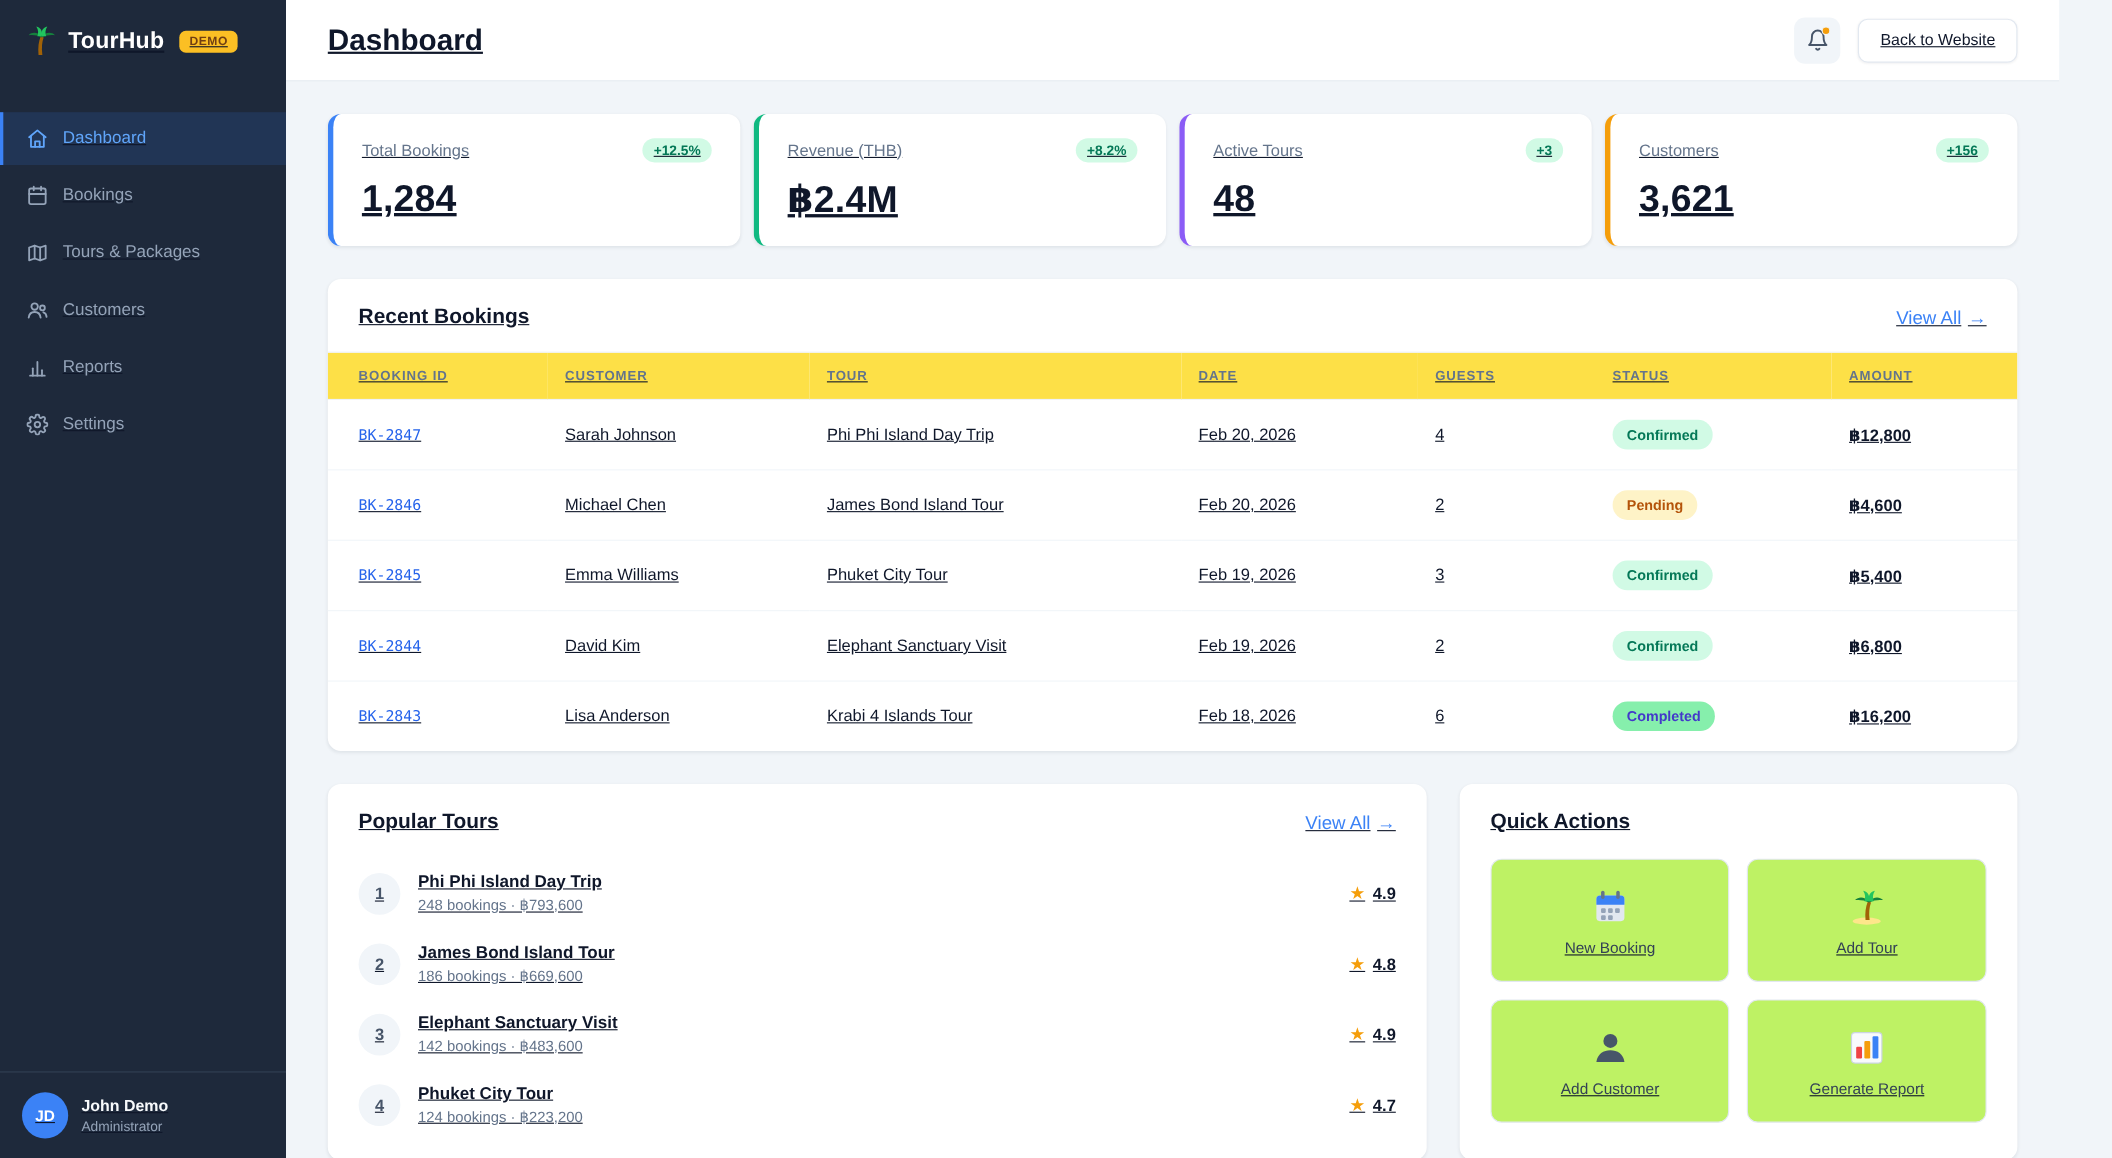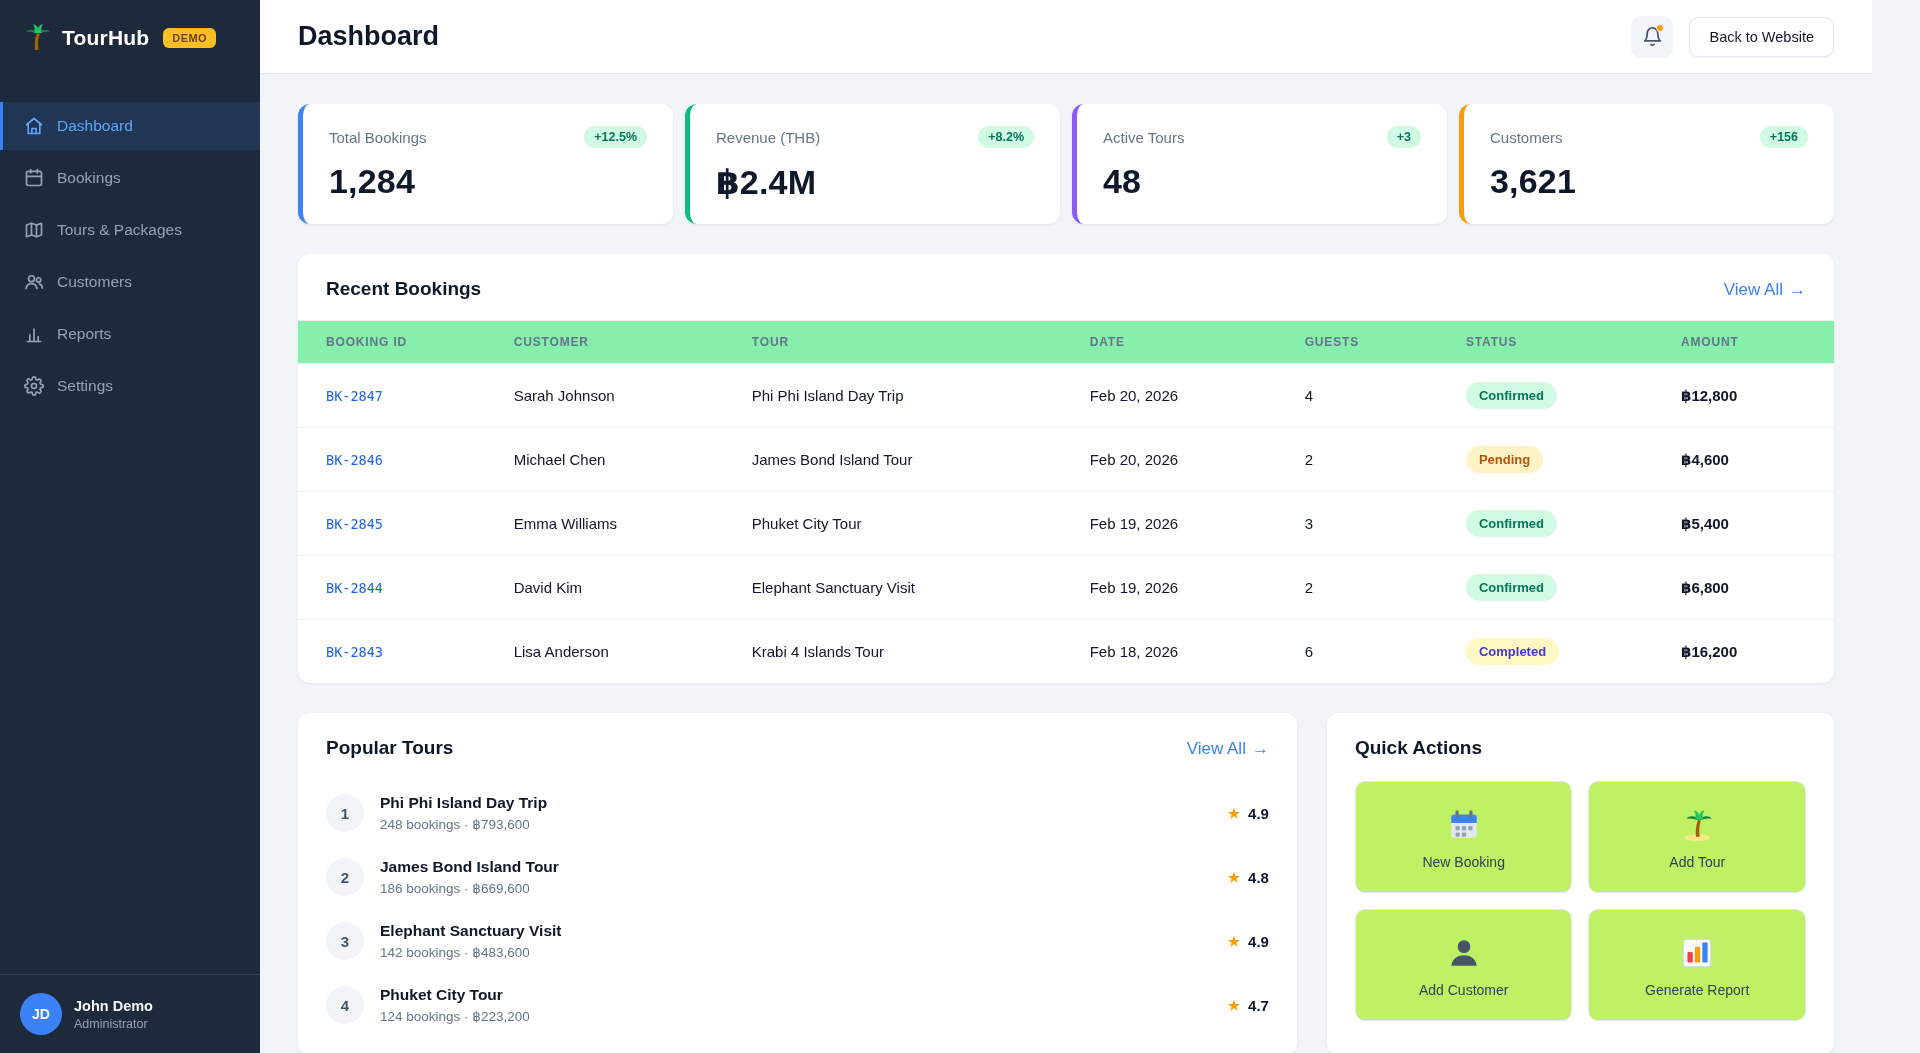--- a/index.html
+++ b/index.html
@@ -1,21 +1,21 @@
 <!DOCTYPE html>
 <html><head>
 <meta charset="utf-8">
 <style>
   * { margin:0; padding:0; box-sizing:border-box; }
   html,body { width:1920px; height:1053px; overflow:hidden; }
   body {
     font-family:"Liberation Sans","DejaVu Sans",sans-serif;
     background:#f1f5f9; color:#0f172a;
   }
-  .app { display:flex; width:1872px; height:1053px; }
+  .app { display:flex; width:1872px; height:1053px;text-decoration:underline; }
 
   
   .sidebar {
     width:260px; min-width:260px; height:100%;
     background:#1e293b; display:flex; flex-direction:column;
   }
   .brand { display:flex; align-items:center; gap:10px; padding:22px 20px; }
   .brand-logo { width:32px; height:32px; flex:0 0 auto; }
   .brand-name { color:#ffffff; font-size:21px; font-weight:700; letter-spacing:.2px; }
   .brand-badge {
@@ -105,38 +105,38 @@
   .view-all {
     color:#3b82f6; font-size:17px; font-weight:500; text-decoration:none;
     display:flex; align-items:center; gap:6px; cursor:pointer;
   }
 
   
   .recent-card { margin-bottom:30px; }
   table { width:100%; border-collapse:collapse; }
   thead th {
     text-align:left; font-size:12px; font-weight:700; letter-spacing:.07em;
-    color:#64748b; text-transform:uppercase; background:#86efac;
+    color:#64748b; text-transform:uppercase; background:#fde047;
     padding:14px 16px; border-top:1px solid #eef2f7; border-bottom:1px solid #eef2f7;
   }
   thead th:first-child, tbody td:first-child { padding-left:28px; }
   thead th:last-child, tbody td:last-child { padding-right:28px; }
   tbody td { padding:18px 16px; font-size:15px; color:#0f172a; border-bottom:1px solid #f1f5f9; }
   tbody tr:last-child td { border-bottom:none; }
   .booking-id {
     font-family:"DejaVu Sans Mono","Liberation Mono",monospace;
     color:#2563eb; font-size:13.5px; text-decoration:none; cursor:pointer;
   }
   .pill {
     display:inline-block; padding:6px 13px; border-radius:999px;
     font-size:13px; font-weight:600;
   }
   .pill[data-status="confirmed"] { background:#d1fae5; color:#047857; }
   .pill[data-status="pending"]   { background:#fef3c7; color:#b45309; }
-  .pill[data-status="completed"] { background:#fef9c3; color:#4338ca; }
+  .pill[data-status="completed"] { background:#86efac; color:#4338ca; }
   .amount { font-weight:700; }
 
   
   .bottom-grid { display:grid; grid-template-columns:1.97fr 1fr; gap:30px; }
   .tour-list { padding:2px 28px 18px 28px; }
   .tour-item { display:flex; align-items:center; gap:16px; padding:13px 0; }
   .rank {
     width:38px; height:38px; border-radius:50%; background:#f1f5f9;
     color:#475569; font-weight:700; font-size:15px;
     display:flex; align-items:center; justify-content:center; flex:0 0 auto;

